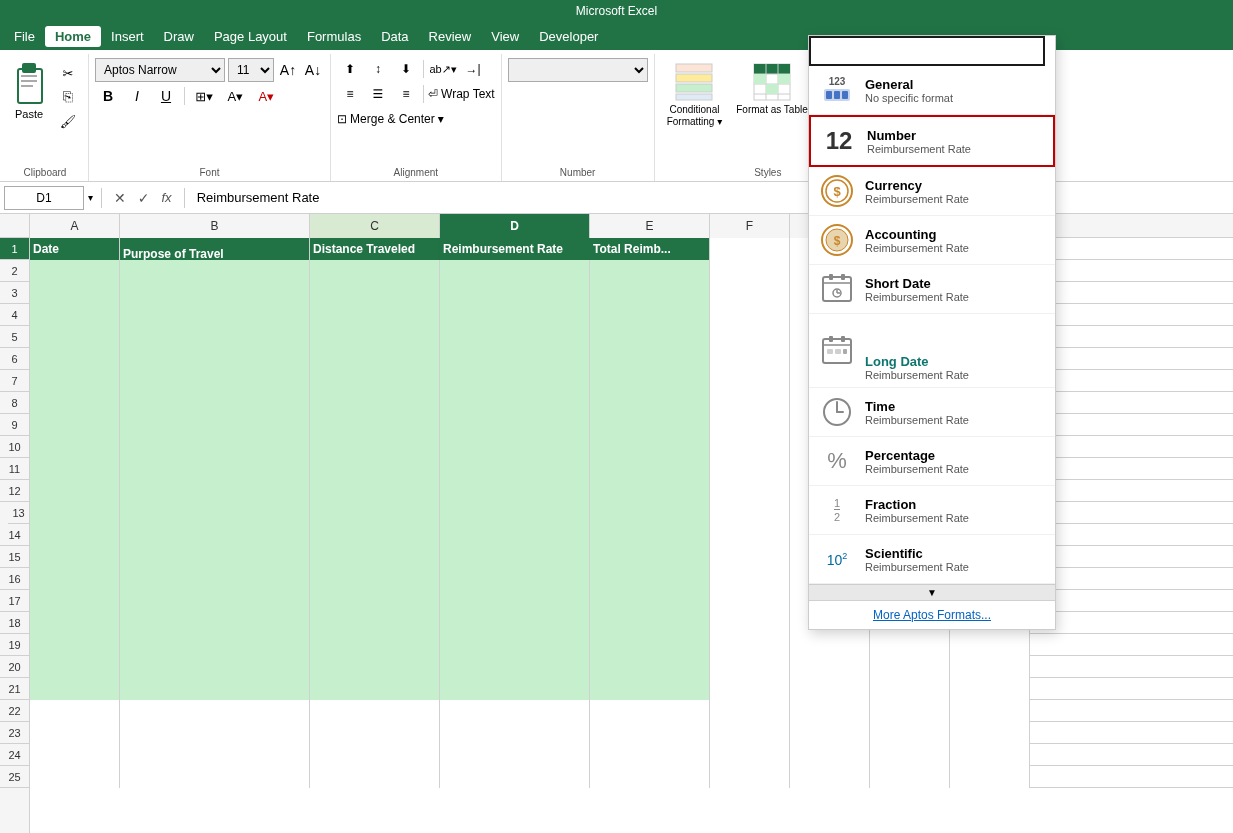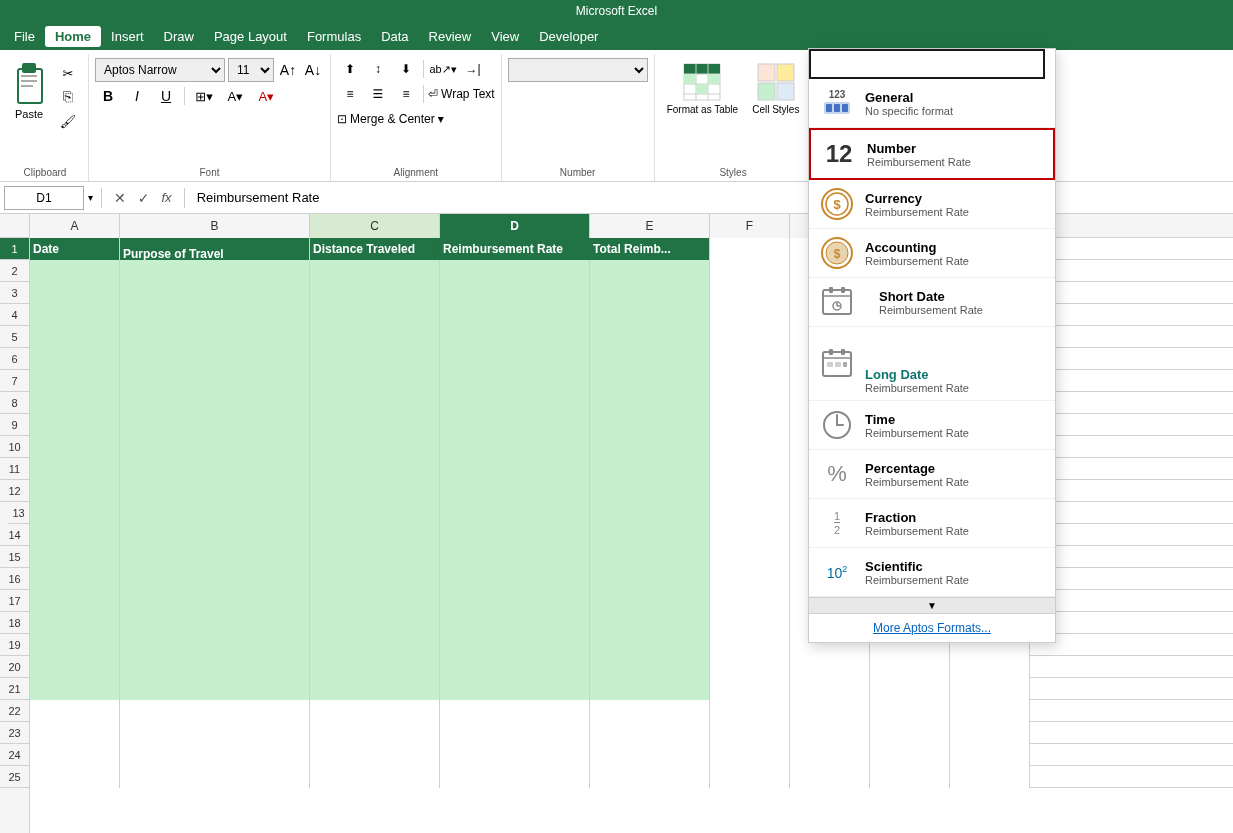--- a/index.html
+++ b/index.html
@@ -110,20 +110,31 @@
     <div style="display:flex;flex-direction:column;align-items:center;border-right:1px solid #e0e0e0;padding:0 6px;height:100%;min-width:80px;">
       <div style="flex:1;padding-top:4px;display:flex;flex-direction:column;gap:3px;">
         <select style="width:140px;height:24px;font-size:12px;border:1px solid #aaa;padding:1px 4px;"></select>
       </div>
       <span style="font-size:10px;color:#555;padding-bottom:3px;">Number</span>
     </div>
 
     <div style="display:flex;flex-direction:column;align-items:center;border-right:1px solid #e0e0e0;padding:0 8px;height:100%;">
       <div style="display:flex;gap:6px;align-items:flex-start;flex:1;padding-top:4px;">
 
+        <div style="display:flex;flex-direction:column;align-items:center;cursor:pointer;padding:2px 4px;min-width:50px;">
+          <div style="width:44px;height:44px;display:flex;align-items:center;justify-content:center;">
+            <svg width="40" height="40" viewBox="0 0 40 40">
+              <rect x="2" y="2" width="36" height="8" fill="#fce4d6" stroke="#ccc" stroke-width="1"></rect>
+              <rect x="2" y="12" width="36" height="8" fill="#ffeb9c" stroke="#ccc" stroke-width="1"></rect>
+              <rect x="2" y="22" width="36" height="8" fill="#c6efce" stroke="#ccc" stroke-width="1"></rect>
+              <rect x="2" y="32" width="36" height="6" fill="#deebf7" stroke="#ccc" stroke-width="1"></rect>
+            </svg>
+          </div>
+          <span style="font-size:10px;text-align:center;line-height:1.2;">Conditional<br>Formatting ▾</span>
+        </div>
 
         <div style="display:flex;flex-direction:column;align-items:center;cursor:pointer;padding:2px 4px;min-width:50px;">
           <div style="width:44px;height:44px;display:flex;align-items:center;justify-content:center;">
             <svg width="40" height="40" viewBox="0 0 40 40">
               <rect x="2" y="2" width="36" height="36" fill="#fff" stroke="#ccc" stroke-width="1"></rect>
               <rect x="2" y="2" width="36" height="10" fill="#217346"></rect>
               <line x1="14" y1="2" x2="14" y2="38" stroke="#ccc" stroke-width="1"></line>
               <line x1="26" y1="2" x2="26" y2="38" stroke="#ccc" stroke-width="1"></line>
               <line x1="2" y1="12" x2="38" y2="12" stroke="#ccc" stroke-width="1"></line>
               <line x1="2" y1="22" x2="38" y2="22" stroke="#ccc" stroke-width="1"></line>
@@ -492,21 +503,21 @@
       <div style="width:80px;min-width:80px;border-right:1px solid #d0d0d0;height:22px;font-size:12px;padding:0 3px;background:#fff;display:flex;align-items:center;"></div>
       <div style="width:80px;min-width:80px;border-right:1px solid #d0d0d0;height:22px;font-size:12px;padding:0 3px;background:#fff;display:flex;align-items:center;"></div>
       <div style="width:80px;min-width:80px;border-right:1px solid #d0d0d0;height:22px;font-size:12px;padding:0 3px;background:#fff;display:flex;align-items:center;"></div>
       <div style="width:80px;min-width:80px;border-right:1px solid #d0d0d0;height:22px;font-size:12px;padding:0 3px;background:#fff;display:flex;align-items:center;"></div>
     </div>
         </div>
     </div>
   </div>
 </div>
 
-<div style="position:fixed;top:48px;left:808px;width:248px;background:#fff;border:1px solid #ccc;box-shadow:2px 4px 12px rgba(0,0,0,0.18);z-index:100;">
+<div style="position:fixed;top:35px;left:808px;width:248px;background:#fff;border:1px solid #ccc;box-shadow:2px 4px 12px rgba(0,0,0,0.18);z-index:100;">
   
   <input style="width: calc(100% - 10px); height: 30px; border: 2px solid rgb(26, 26, 26); padding: 2px 8px; font-size: 13px; outline: none; margin: 0px;" placeholder="">
 
   
   <div style="display:flex;align-items:center;gap:10px;padding:6px 10px;cursor:pointer;border-bottom:1px solid #f0f0f0;">
     <div style="width:36px;height:36px;display:flex;align-items:center;justify-content:center;flex-shrink:0;">
       <div style="display:flex;flex-direction:column;align-items:center;">
         <span style="font-size:10px;color:#555;font-weight:bold;line-height:1;">123</span>
         <svg width="28" height="16" viewBox="0 0 28 16">
           <rect x="1" y="2" width="26" height="12" rx="2" fill="#4472c4" opacity="0.3"></rect>
@@ -555,21 +566,21 @@
         <text x="17" y="22" text-anchor="middle" font-size="12" font-weight="bold" fill="#c8872a">$</text>
       </svg>
     </div>
     <div style="display:flex;flex-direction:column;">
       <span style="font-size:13px;font-weight:600;color:#000;">Accounting</span>
       <span style="font-size:11px;color:#555;">Reimbursement Rate</span>
     </div>
   </div>
 
   
-  <div style="display:flex;align-items:center;gap:24px;padding:6px 10px;cursor:pointer;border-bottom:1px solid #f0f0f0;">
+  <div style="display:flex;align-items:center;gap:10px;padding:6px 10px;cursor:pointer;border-bottom:1px solid #f0f0f0;">
     <div style="width:36px;height:36px;display:flex;align-items:center;justify-content:center;flex-shrink:0;">
       <svg width="32" height="32" viewBox="0 0 32 32">
         <rect x="2" y="4" width="28" height="24" rx="2" fill="none" stroke="#888" stroke-width="2"></rect>
         <line x1="2" y1="10" x2="30" y2="10" stroke="#888" stroke-width="1.5"></line>
         <rect x="8" y="1" width="4" height="6" rx="1" fill="#888"></rect>
         <rect x="20" y="1" width="4" height="6" rx="1" fill="#888"></rect>
         <circle cx="16" cy="20" r="4" fill="none" stroke="#888" stroke-width="1.5"></circle>
         <line x1="16" y1="17" x2="16" y2="20" stroke="#888" stroke-width="1.5"></line>
         <line x1="16" y1="20" x2="19" y2="20" stroke="#888" stroke-width="1.5"></line>
       </svg>

